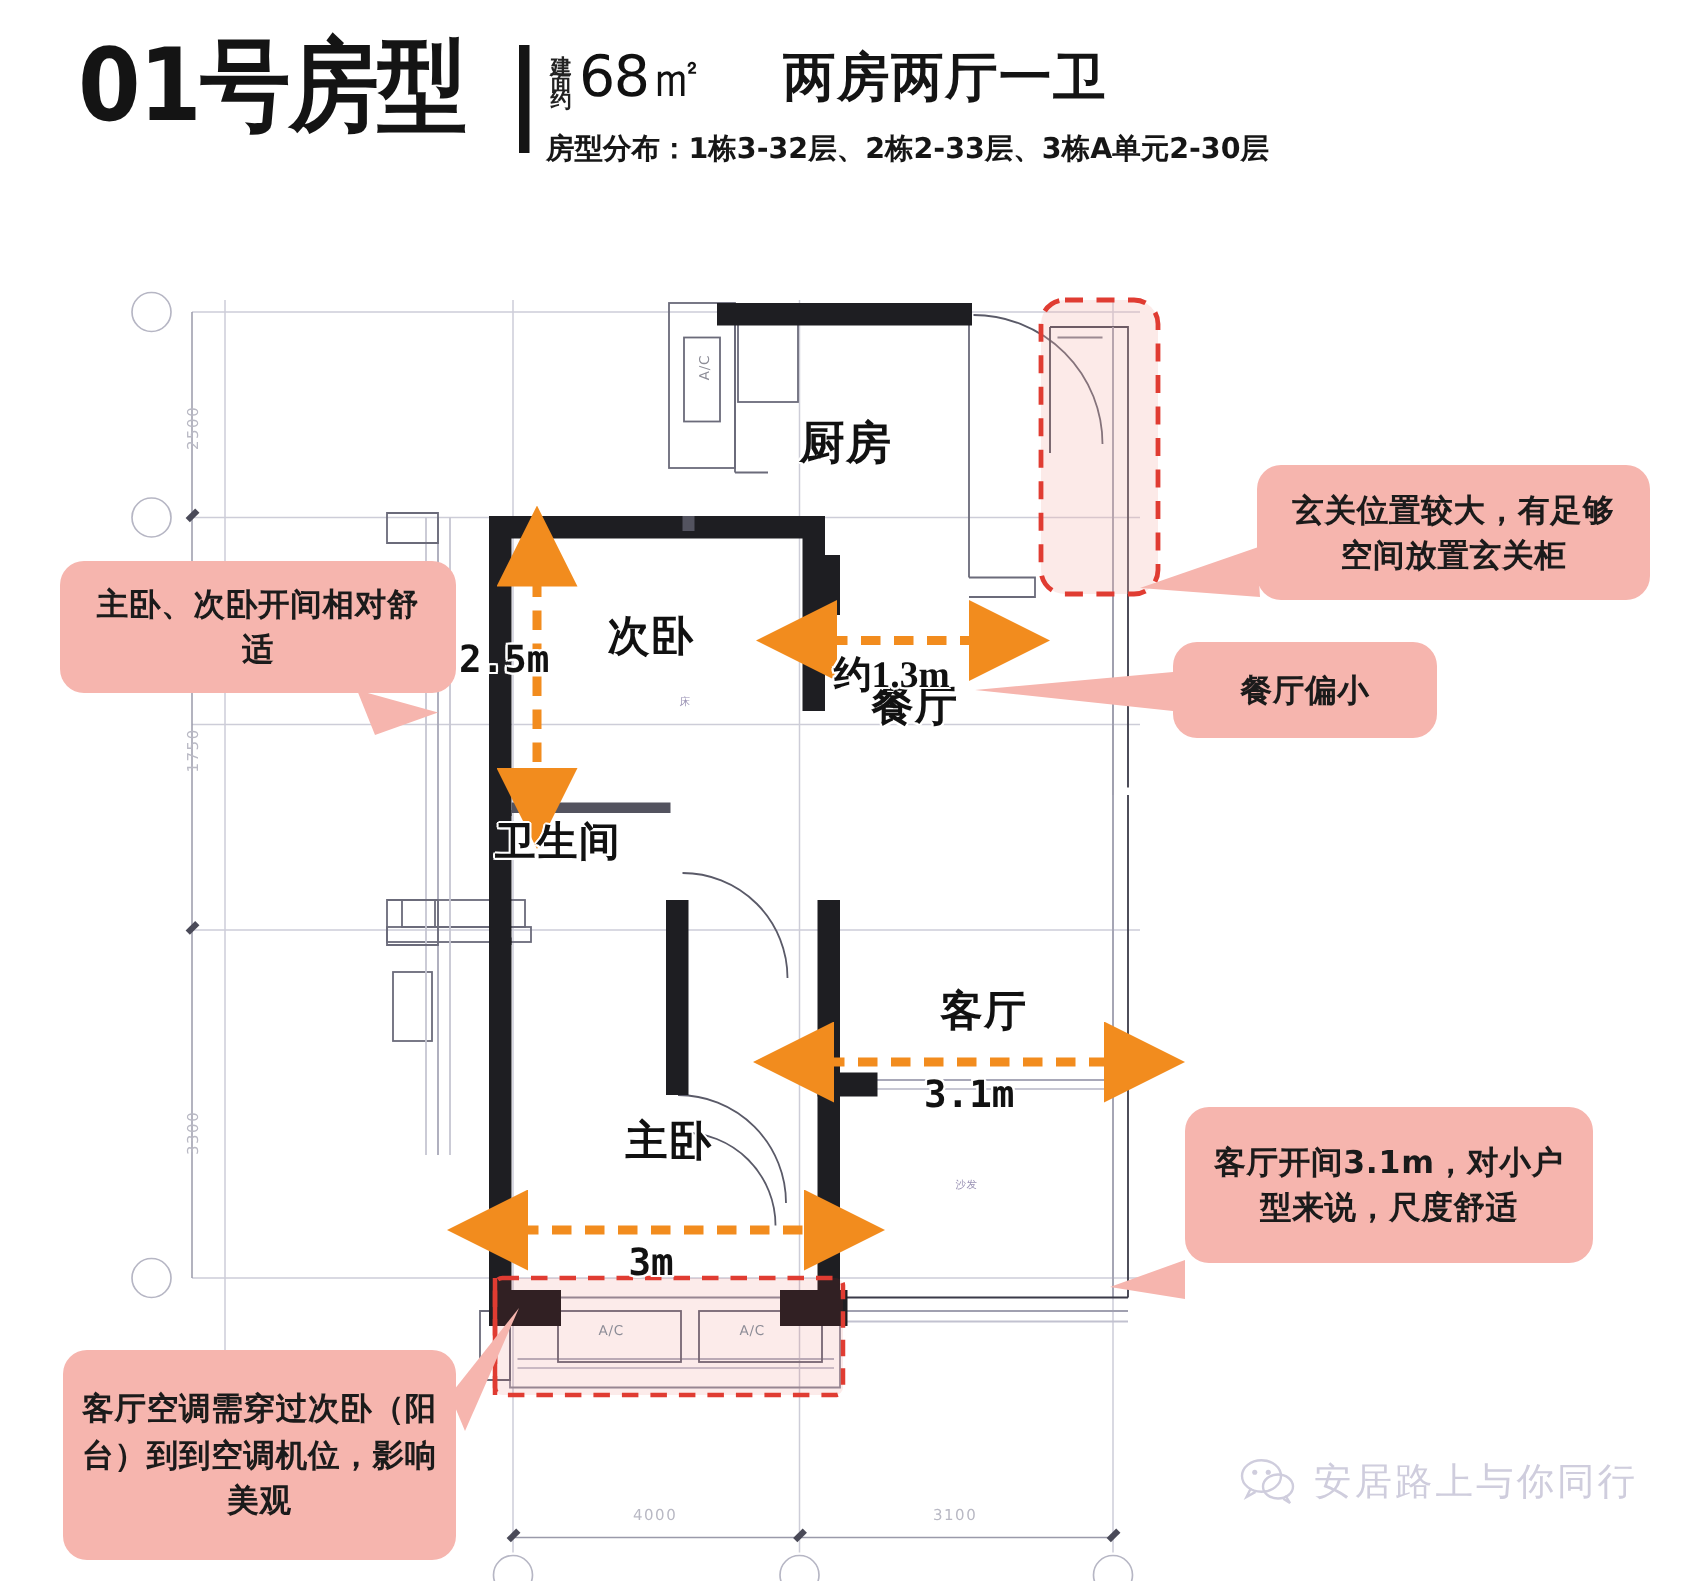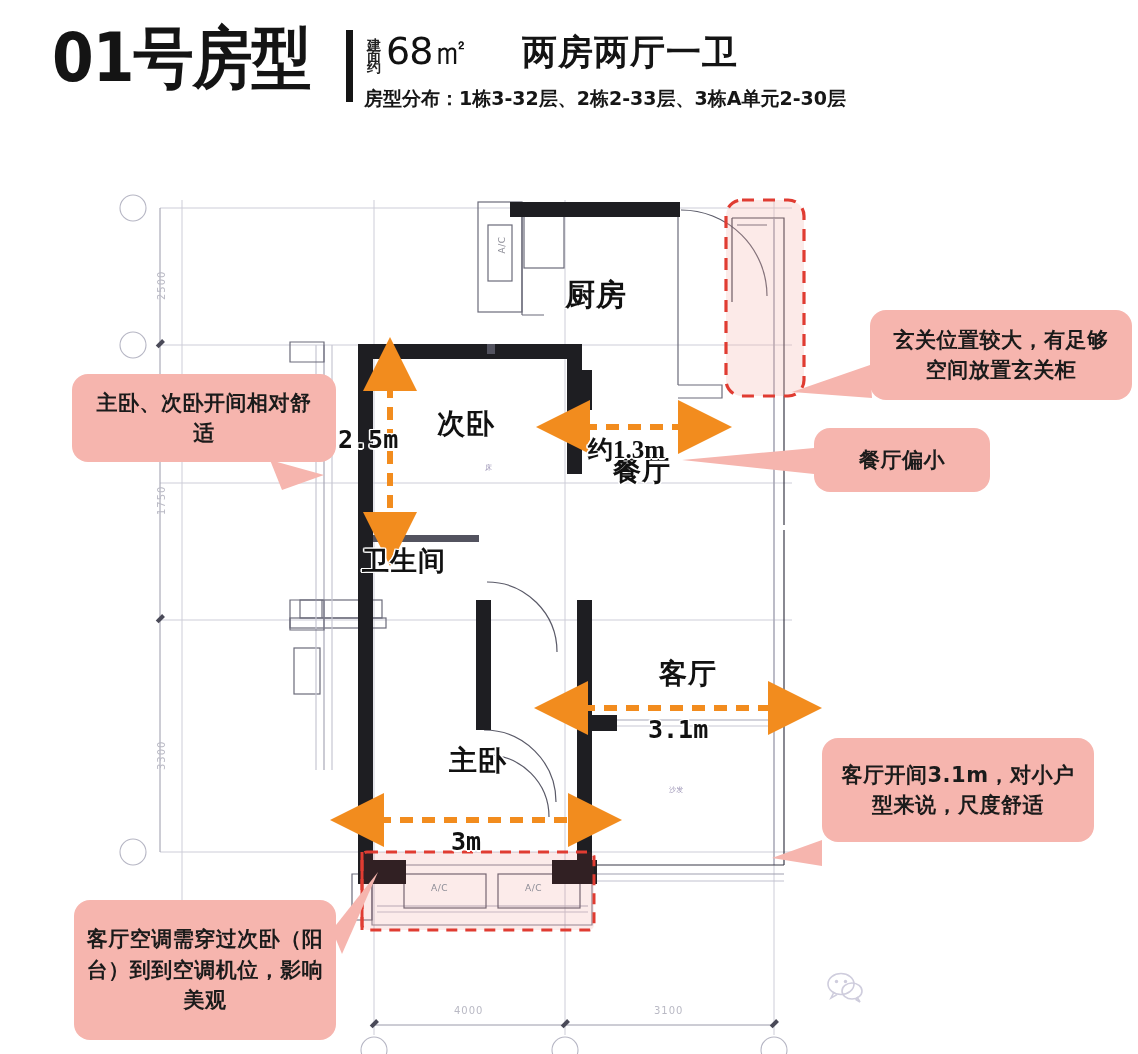--- a/index.html
+++ b/index.html
@@ -33,21 +33,21 @@
     position:absolute;left:522px;top:35px;
     font-size:35px;font-weight:bold;color:#141414;line-height:1;
     letter-spacing:1px;
   }
   #dist-line{
     position:absolute;left:364px;top:86px;
     font-size:19px;font-weight:bold;color:#161616;white-space:nowrap;
   }
 
   
-  #plan{position:absolute;left:0;top:130px;width:996px;height:924px;margin-left:32px;}
+  #plan{position:absolute;left:0;top:130px;width:996px;height:924px;}
   svg#plan-svg{position:absolute;left:0;top:0;width:1138px;height:924px;}
 
   
   .room-label{
     position:absolute;font-weight:bold;color:#111;
     font-family:"DejaVu Sans","Liberation Sans",sans-serif;
     letter-spacing:1px;white-space:nowrap;
     text-shadow:
       1.4px 0 0 #fff,-1.4px 0 0 #fff,0 1.4px 0 #fff,0 -1.4px 0 #fff,
       1px 1px 0 #fff,-1px 1px 0 #fff,1px -1px 0 #fff,-1px -1px 0 #fff;
@@ -335,13 +335,14 @@
 
 <div id="watermark">
   <svg width="38" height="32" viewBox="0 0 38 32">
     <ellipse cx="15" cy="13" rx="13" ry="10.5" fill="none" stroke="#cfcddd" stroke-width="1.6"></ellipse>
     <path d="M8 21 L5 27 L11 23.6" fill="none" stroke="#cfcddd" stroke-width="1.6"></path>
     <circle cx="10.5" cy="10.5" r="1.7" fill="#cfcddd"></circle>
     <circle cx="19.5" cy="10.5" r="1.7" fill="#cfcddd"></circle>
     <ellipse cx="26" cy="20" rx="10" ry="8" fill="none" stroke="#cfcddd" stroke-width="1.6"></ellipse>
     <path d="M31 26 L34 31 L29.5 28.2" fill="none" stroke="#cfcddd" stroke-width="1.6"></path>
   </svg>
+  <div id="wm-text">安居路上与你同行</div>
 </div>
 
 </body></html>

